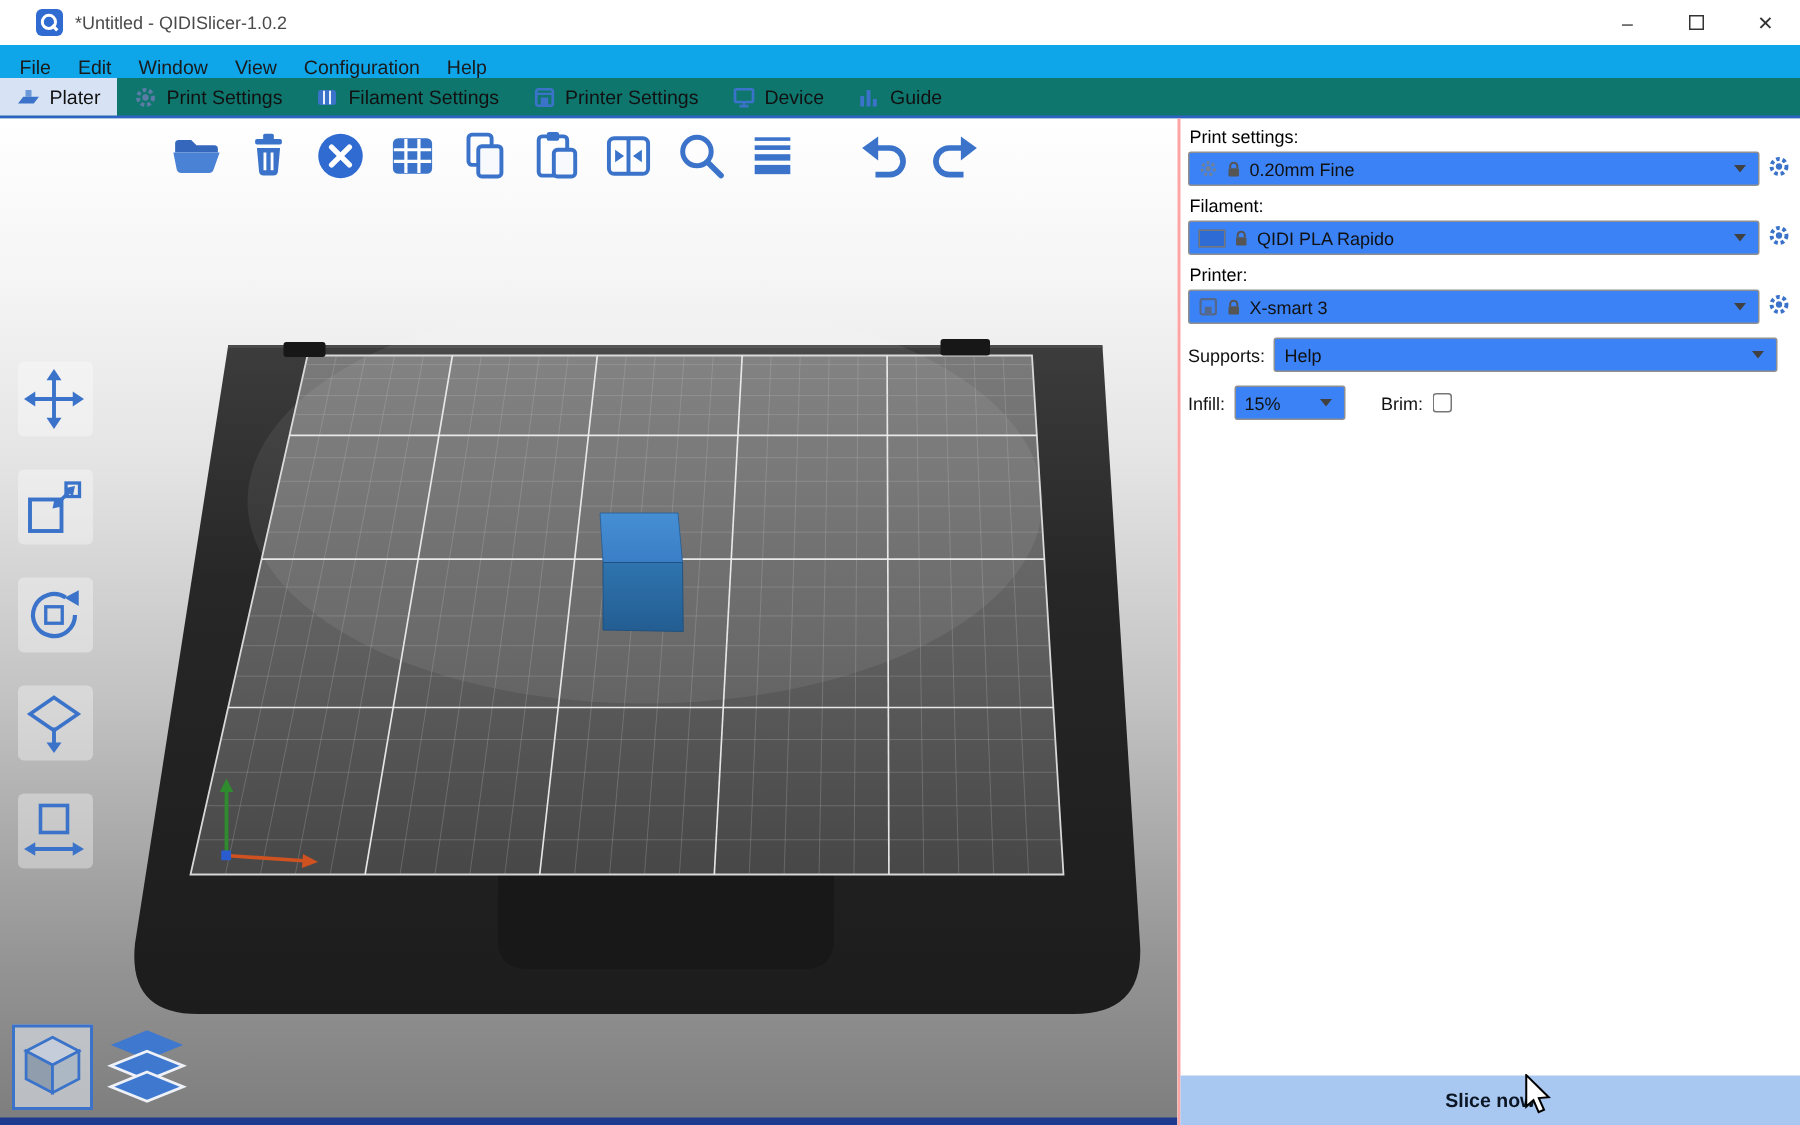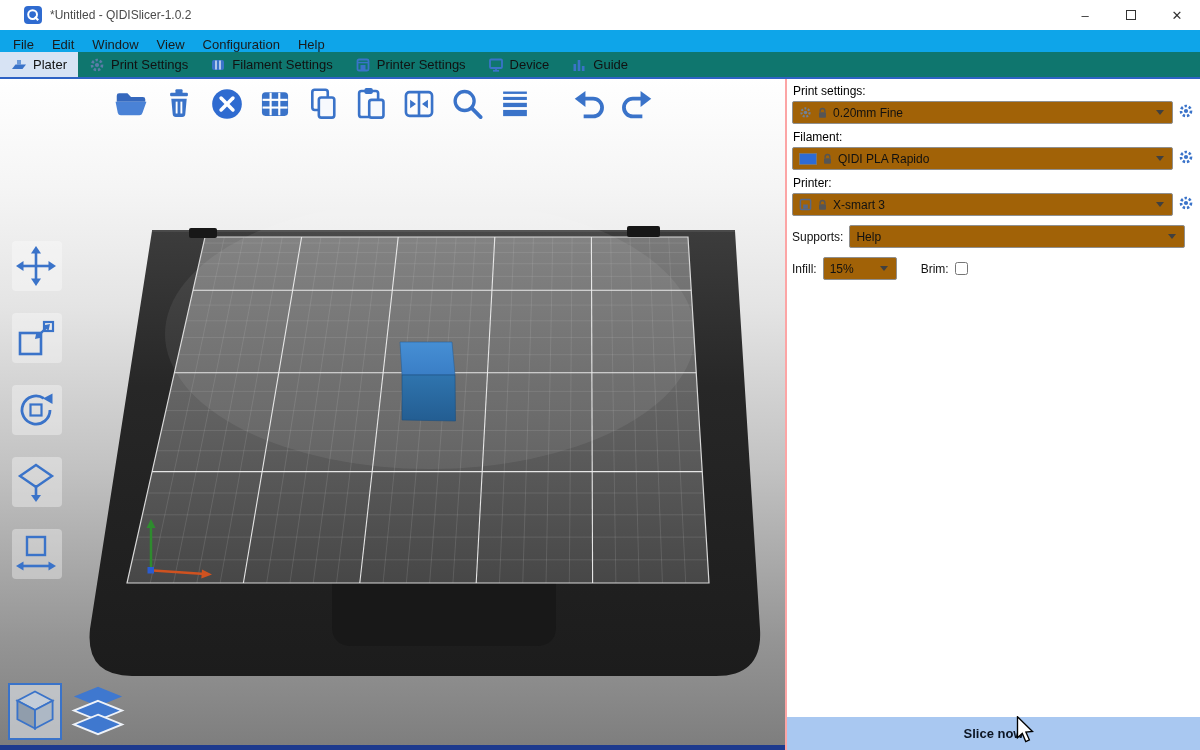--- a/index.html
+++ b/index.html
@@ -47,21 +47,21 @@
   
   .view-toggles { position:absolute; left:8px; bottom:10px; display:flex; align-items:flex-end; gap:8px; }
   .vtbtn { border:none; background:transparent; padding:0; cursor:default; }
   .vtbtn.selected { border:2px solid #3a73c9; background:rgba(235,240,248,0.55); }
   .viewport-bottom-bar { position:absolute; left:0; bottom:0; width:785px; height:5px; background:#1d3a8e; }
 
   
   .sidebar { width:415px; height:671px; position:relative; background:#fff; border-left:2px solid #fca5a5; padding:3px 5px 0 5px; }
   .side-label { font-size:12px; color:#000; margin:2px 0 3px 1px; }
   .combo-row { display:flex; align-items:center; margin-bottom:6px; }
-  .combo { flex:1; height:23px; border:1px solid #8f8f8f; border-radius:2px; background:#a16207;
+  .combo { flex:1; height:23px; border:1px solid #8f8f8f; border-radius:2px; background:#3b82f6;
            display:flex; align-items:center; gap:5px; padding:0 4px 0 6px; font-size:12px; overflow:hidden; }
   .combo-text { color:#111; white-space:nowrap; }
   .combo-arrow { width:0; height:0; border-left:4px solid transparent; border-right:4px solid transparent;
                  border-top:5px solid #404040; margin-left:auto; margin-right:4px; }
   .gear-btn { width:18px; height:20px; border:none; background:transparent; margin-left:4px; padding:0; cursor:default; }
   .swatch { width:18px; height:12px; background:#2e6bd4; border:1px solid #777; flex:0 0 auto; }
   .inline-row { display:flex; align-items:center; margin-top:9px; font-size:12px; gap:6px; }
   .supports-combo { width:336px; }
   .infill-combo { width:74px; }
   .brim-label { margin-left:18px; }

